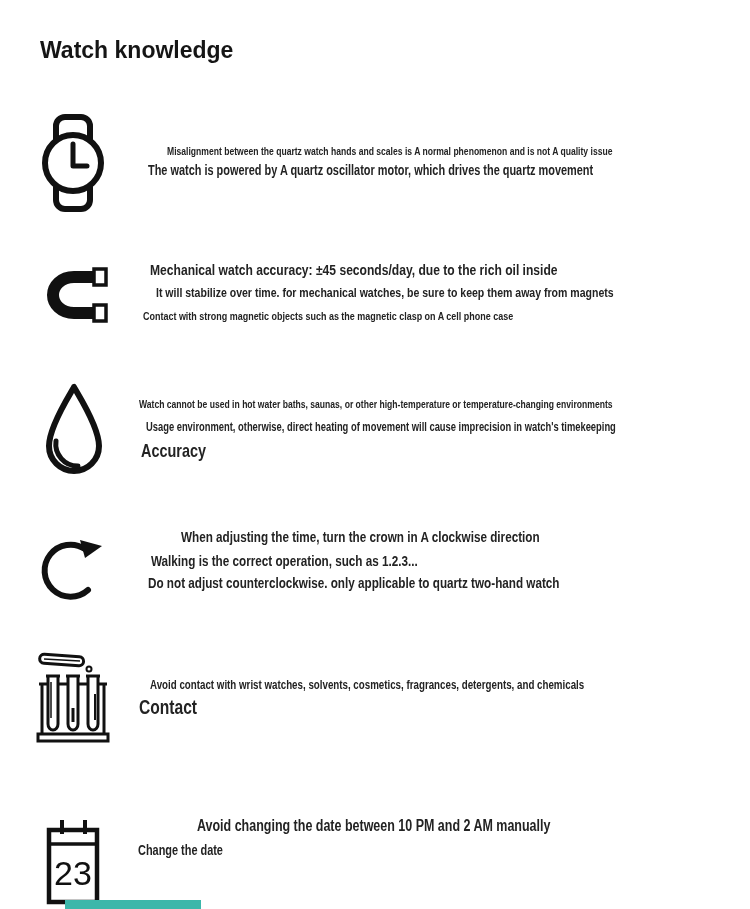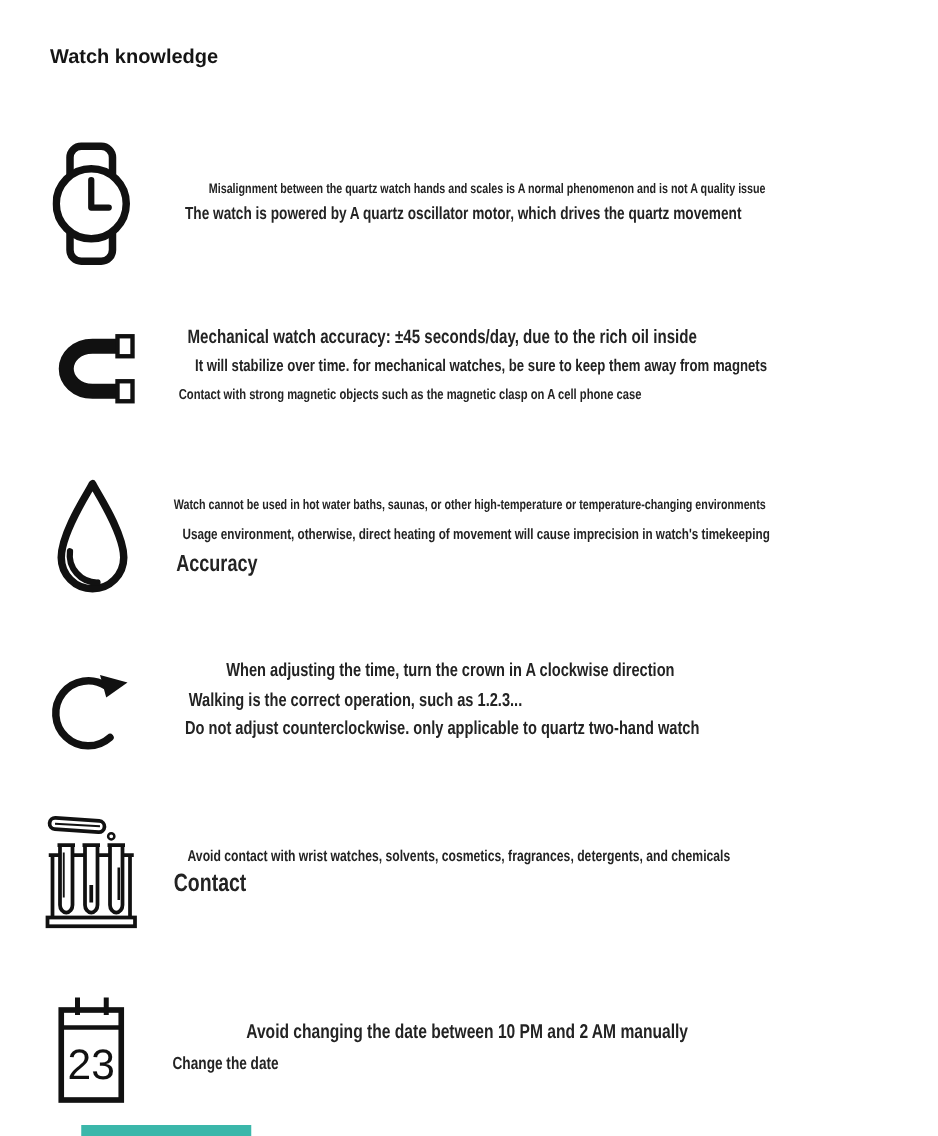--- a/index.html
+++ b/index.html
@@ -2,21 +2,21 @@
 <html><head>
 <meta charset="utf-8">
 <style>
   html,body{margin:0;padding:0;background:#fff;}
   .page{
     position:relative;width:750px;height:909px;background:#ffffff;overflow:hidden;
     font-family:"Liberation Sans",sans-serif;color:#1e1e1e;
   }
   .page-title{
     position:absolute;left:40px;top:37px;margin:0;
-    font-size:16px;font-weight:700;color:#151515;letter-spacing:0px;white-space:nowrap;
+    font-size:23px;font-weight:700;color:#151515;letter-spacing:0px;white-space:nowrap;
   }
   .icon{position:absolute;display:block;line-height:0;}
   .icon svg{display:block;}
   .line{
     position:absolute;white-space:nowrap;font-weight:700;color:#232323;
     line-height:1.05;transform:scaleX(0.78);transform-origin:0 0;
   }
   .fs11{font-size:11px;}
   .fs115{font-size:11.5px;}
   .fs12{font-size:12px;}
@@ -105,21 +105,21 @@
         <line x1="50" y1="26" x2="64" y2="26" stroke="#111" stroke-width="3"></line>
         <line x1="59" y1="44" x2="59" y2="70" stroke="#111" stroke-width="2"></line>
         <rect x="2" y="84" width="70" height="7" fill="#fff" stroke="#111" stroke-width="3"></rect>
       </svg>
     </span>
     <div class="line fs125" style="left:150px;top:679px;">Avoid contact with wrist watches, solvents, cosmetics, fragrances, detergents, and chemicals</div>
     <div class="line fs20" style="left:139px;top:697px;">Contact</div>
   </div>
 
   <div class="section">
-    <span class="icon" style="left:40px;top:793px;">
+    <span class="icon" style="left:40px;top:815px;">
       <svg width="64" height="92" viewBox="0 0 64 92">
         <rect x="9" y="15" width="48" height="72" fill="none" stroke="#111" stroke-width="4.5"></rect>
         <line x1="9" y1="29" x2="57" y2="29" stroke="#111" stroke-width="3.5"></line>
         <line x1="22" y1="5" x2="22" y2="19" stroke="#111" stroke-width="4"></line>
         <line x1="45" y1="5" x2="45" y2="19" stroke="#111" stroke-width="4"></line>
         <text x="33" y="70" text-anchor="middle" font-size="34" fill="#111" font-family="'Liberation Sans',sans-serif">23</text>
       </svg>
     </span>
     <div class="line fs16" style="left:197px;top:818px;">Avoid changing the date between 10 PM and 2 AM manually</div>
     <div class="line fs14" style="left:138px;top:843px;">Change the date</div>

